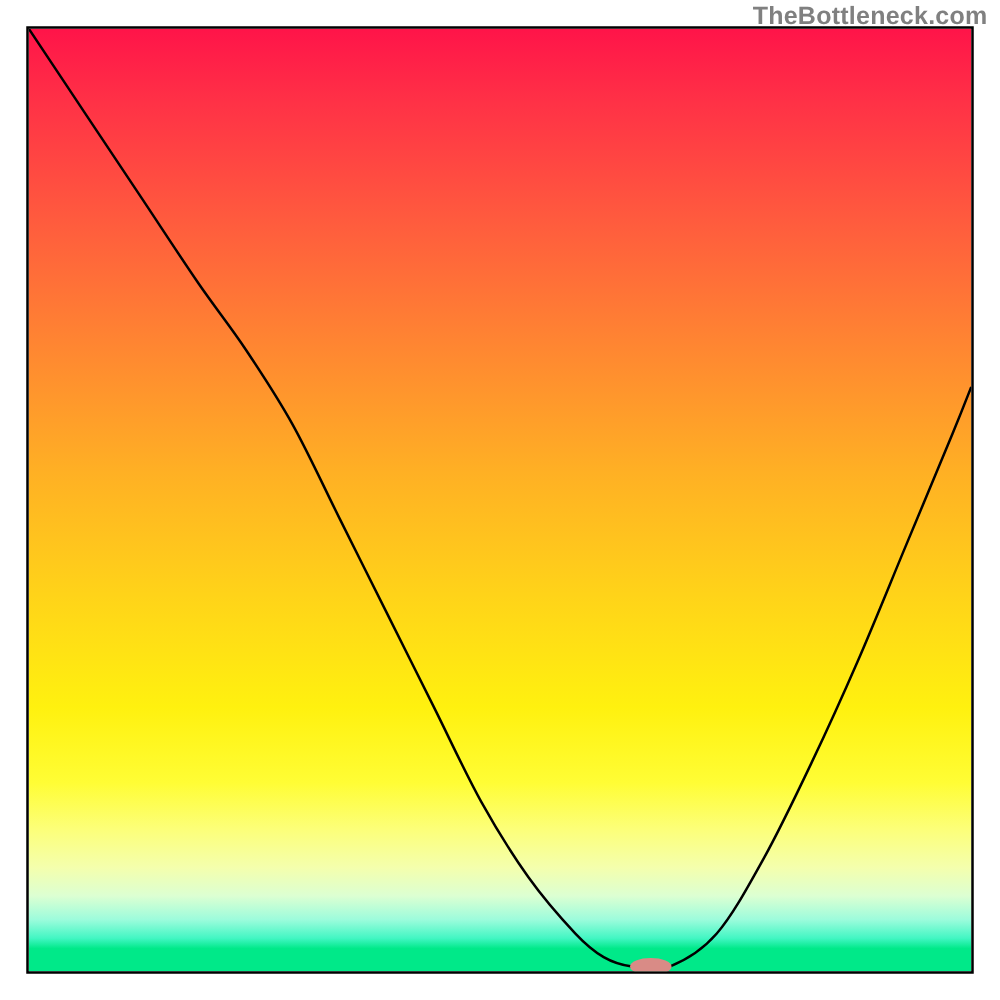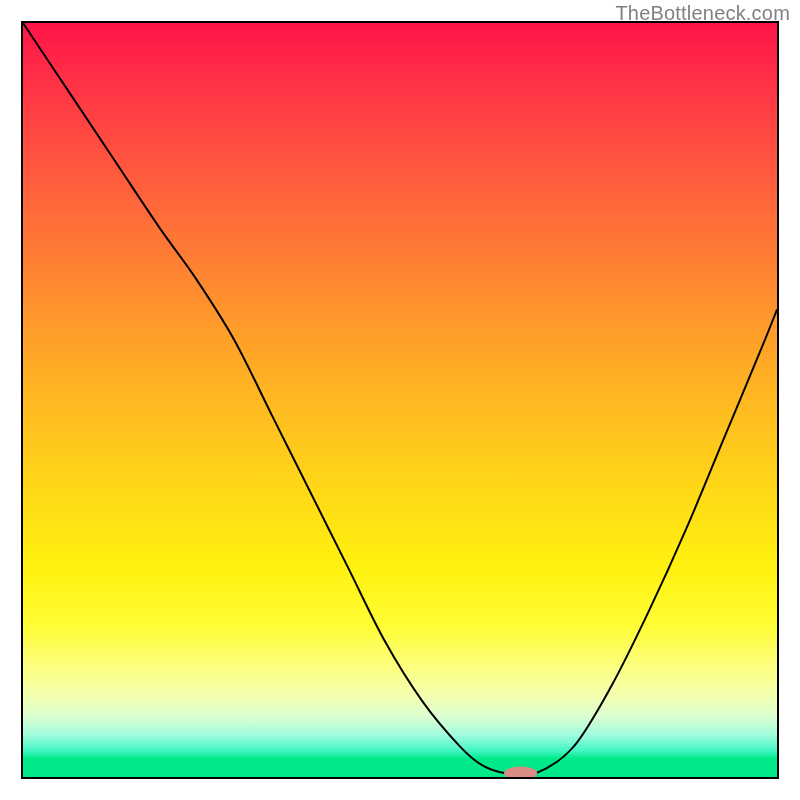--- a/index.html
+++ b/index.html
@@ -15,21 +15,21 @@
     position: relative;
     width: 800px;
     height: 800px;
   }
   .watermark {
     position: absolute;
     top: 2px;
     right: 10px;
     font-size: 20px;
     color: #808080;
-    font-weight: 400;
+    font-weight: 700;
     letter-spacing: 0.2px;
     z-index: 5;
   }
   .plot-area {
     position: absolute;
     left: 21px;
     top: 21px;
     width: 758px;   
     height: 758px;
     box-sizing: border-box;

